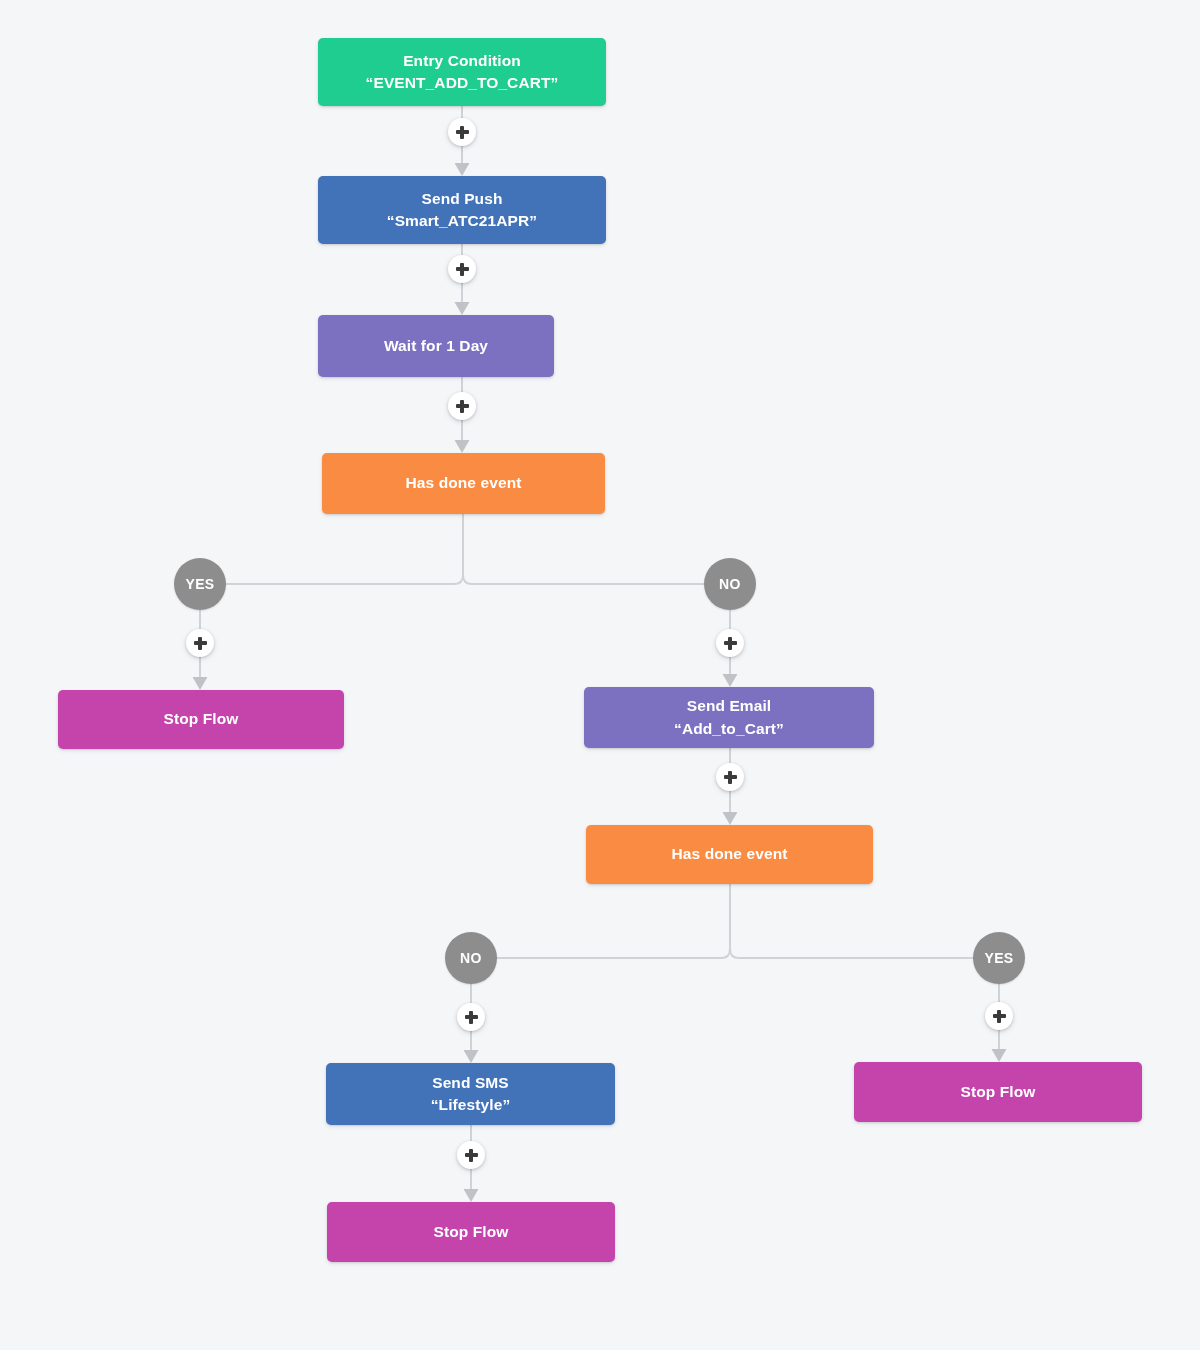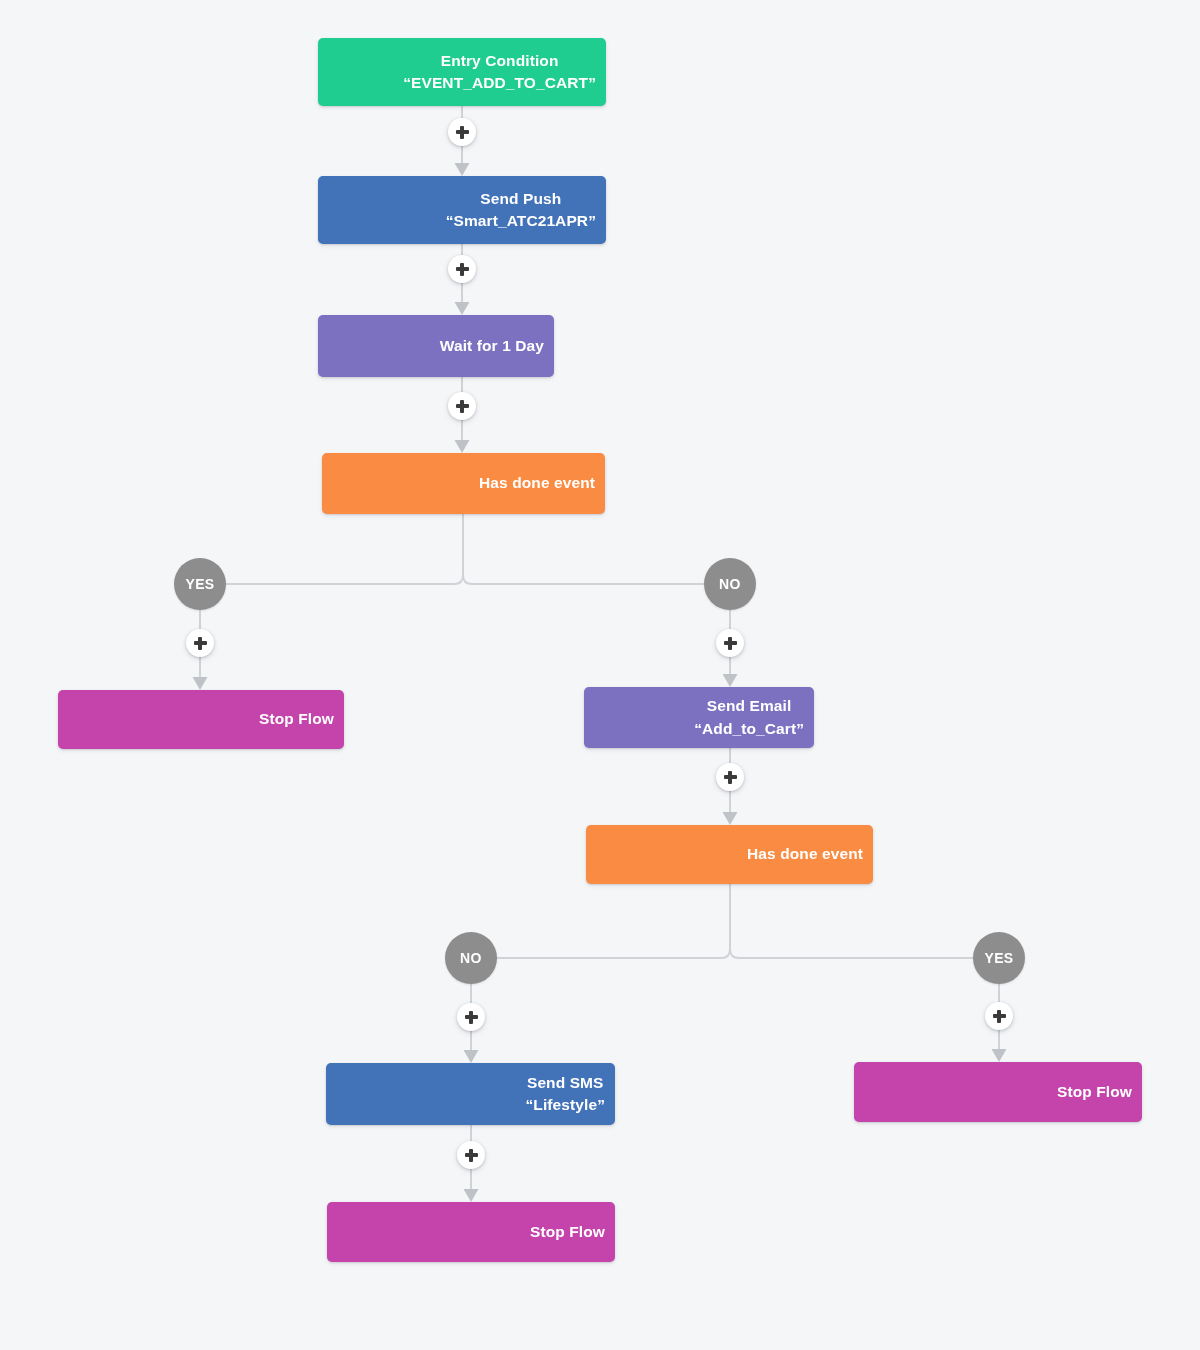--- a/index.html
+++ b/index.html
@@ -28,21 +28,21 @@
     height: 1350px;
     pointer-events: none;
   }
 
   
   .node {
     position: absolute;
     border-radius: 5px;
     display: flex;
     align-items: center;
-    justify-content: flex-end;
+    justify-content: center;
     text-align: center;
     color: #ffffff;
     font-size: 15.5px;
     font-weight: bold;
     line-height: 1.45;
     letter-spacing: .1px;
     box-shadow: 0 1px 2px rgba(40,45,60,.16), 0 2px 5px rgba(40,45,60,.07);
     padding: 4px 10px;
     white-space: pre-line;
     z-index: 3;
@@ -125,21 +125,21 @@
     </svg>
 
   <div id="node-layer">
       <div class="node" style="left: 318px; top: 38px; width: 288px; height: 68px; background: rgb(30, 205, 143);"><span class="node-text">Entry Condition
 “EVENT_ADD_TO_CART”</span></div>
       <div class="node" style="left: 318px; top: 176px; width: 288px; height: 68px; background: rgb(66, 114, 184);"><span class="node-text">Send Push
 “Smart_ATC21APR”</span></div>
       <div class="node" style="left: 318px; top: 315px; width: 236px; height: 62px; background: rgb(123, 113, 192);"><span class="node-text">Wait for 1 Day</span></div>
       <div class="node" style="left: 322px; top: 453px; width: 283px; height: 61px; background: rgb(249, 140, 66);"><span class="node-text">Has done event</span></div>
       <div class="node" style="left: 58px; top: 690px; width: 286px; height: 59px; background: rgb(196, 68, 172);"><span class="node-text">Stop Flow</span></div>
-      <div class="node" style="left: 584px; top: 687px; width: 230px; height: 61px; background: rgb(123, 113, 192);"><span class="node-text">Send Email
+      <div class="node" style="left: 584px; top: 687px; width: 290px; height: 61px; background: rgb(123, 113, 192);"><span class="node-text">Send Email
 “Add_to_Cart”</span></div>
       <div class="node" style="left: 586px; top: 825px; width: 287px; height: 59px; background: rgb(249, 140, 66);"><span class="node-text">Has done event</span></div>
       <div class="node" style="left: 326px; top: 1063px; width: 289px; height: 62px; background: rgb(66, 114, 184);"><span class="node-text">Send SMS
 “Lifestyle”</span></div>
       <div class="node" style="left: 854px; top: 1062px; width: 288px; height: 60px; background: rgb(196, 68, 172);"><span class="node-text">Stop Flow</span></div>
       <div class="node" style="left: 327px; top: 1202px; width: 288px; height: 60px; background: rgb(196, 68, 172);"><span class="node-text">Stop Flow</span></div>
     </div>
   <div id="decision-layer">
       <div class="decision" style="left: 174px; top: 558px; background: rgb(141, 141, 141);">
         <span>YES</span>

